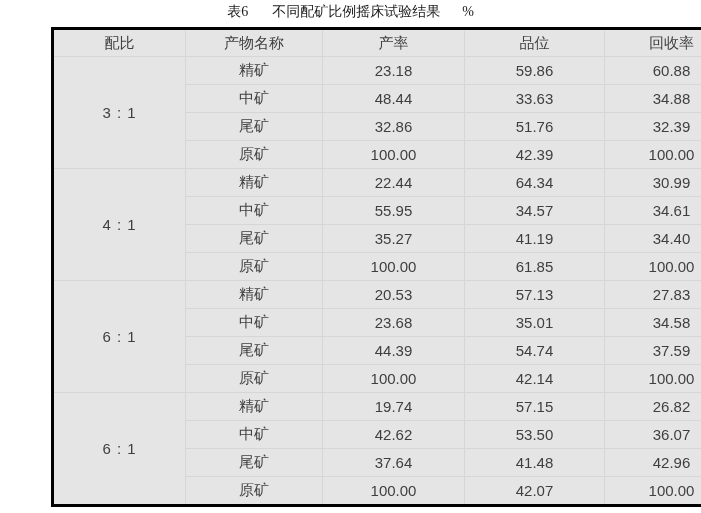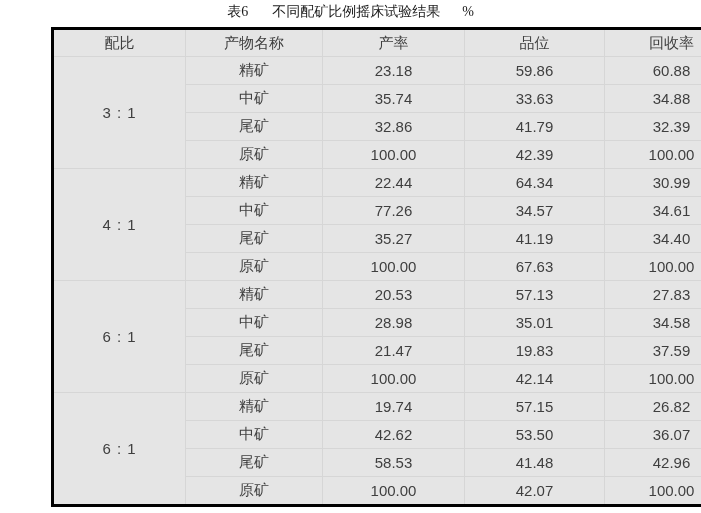--- a/index.html
+++ b/index.html
@@ -81,78 +81,78 @@
   <tbody>
       <tr>
         <td rowspan="4" class="ratio-cell">3 : 1</td>
         <td>精矿</td>
         <td>23.18</td>
         <td>59.86</td>
         <td>60.88</td>
       </tr>
       <tr>
         <td>中矿</td>
-        <td>35.74</td>
+        <td>48.44</td>
         <td>33.63</td>
         <td>34.88</td>
       </tr>
       <tr>
         <td>尾矿</td>
         <td>32.86</td>
-        <td>41.79</td>
+        <td>51.76</td>
         <td>32.39</td>
       </tr>
       <tr>
         <td>原矿</td>
         <td>100.00</td>
         <td>42.39</td>
         <td>100.00</td>
       </tr>
       <tr>
         <td rowspan="4" class="ratio-cell">4 : 1</td>
         <td>精矿</td>
         <td>22.44</td>
         <td>64.34</td>
         <td>30.99</td>
       </tr>
       <tr>
         <td>中矿</td>
-        <td>77.26</td>
+        <td>55.95</td>
         <td>34.57</td>
         <td>34.61</td>
       </tr>
       <tr>
         <td>尾矿</td>
         <td>35.27</td>
         <td>41.19</td>
         <td>34.40</td>
       </tr>
       <tr>
         <td>原矿</td>
         <td>100.00</td>
-        <td>67.63</td>
+        <td>61.85</td>
         <td>100.00</td>
       </tr>
       <tr>
         <td rowspan="4" class="ratio-cell">6 : 1</td>
         <td>精矿</td>
         <td>20.53</td>
         <td>57.13</td>
         <td>27.83</td>
       </tr>
       <tr>
         <td>中矿</td>
-        <td>28.98</td>
+        <td>23.68</td>
         <td>35.01</td>
         <td>34.58</td>
       </tr>
       <tr>
         <td>尾矿</td>
-        <td>21.47</td>
-        <td>19.83</td>
+        <td>44.39</td>
+        <td>54.74</td>
         <td>37.59</td>
       </tr>
       <tr>
         <td>原矿</td>
         <td>100.00</td>
         <td>42.14</td>
         <td>100.00</td>
       </tr>
       <tr>
         <td rowspan="4" class="ratio-cell">6 : 1</td>
@@ -162,21 +162,21 @@
         <td>26.82</td>
       </tr>
       <tr>
         <td>中矿</td>
         <td>42.62</td>
         <td>53.50</td>
         <td>36.07</td>
       </tr>
       <tr>
         <td>尾矿</td>
-        <td>58.53</td>
+        <td>37.64</td>
         <td>41.48</td>
         <td>42.96</td>
       </tr>
       <tr>
         <td>原矿</td>
         <td>100.00</td>
         <td>42.07</td>
         <td>100.00</td>
       </tr>
     </tbody>

